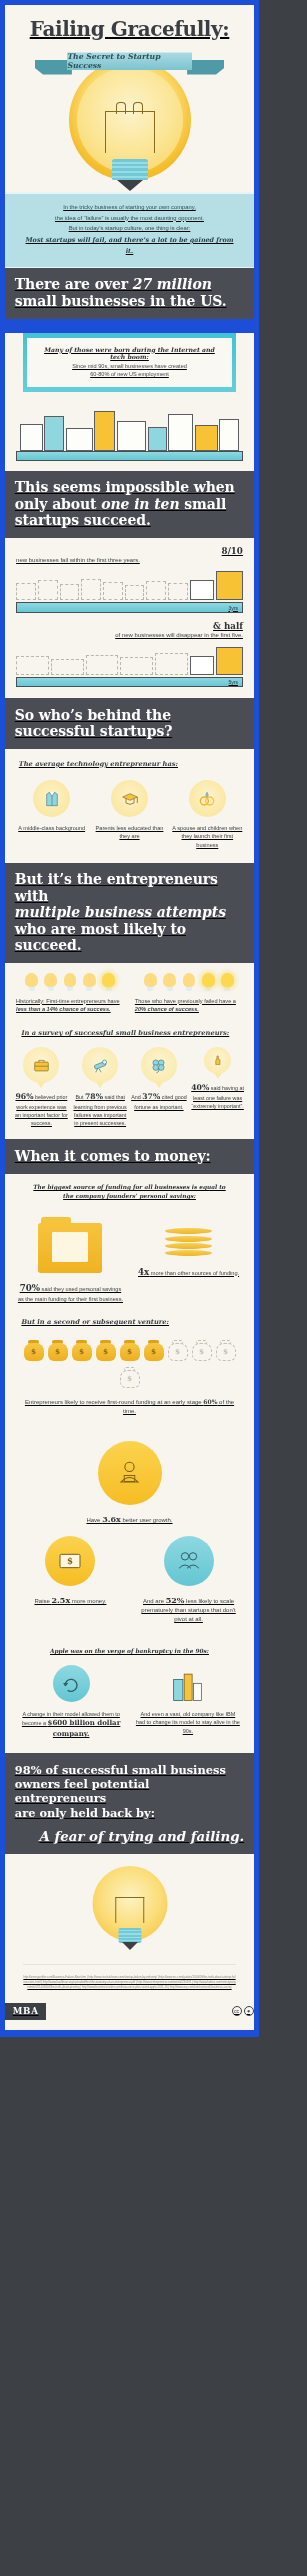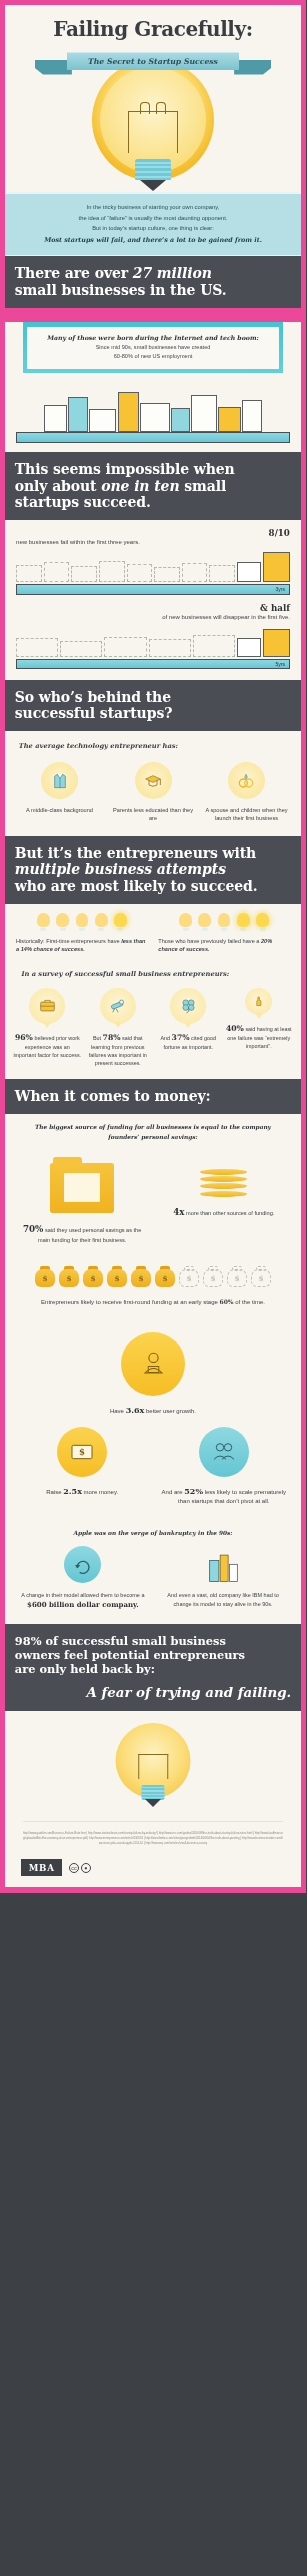--- a/index.html
+++ b/index.html
@@ -5,23 +5,24 @@
   * { box-sizing: border-box; margin: 0; padding: 0; }
 
   body {
     width: 307px;
     background: #3d4045;
     font-family: "Liberation Sans", sans-serif;
     -webkit-font-smoothing: antialiased;
   }
 
   .page {
-    width: 306px;
-    background: #ec4899;
+    width: 259px;
+    background: #1d4ed8;
     padding: 5.4px 5.4px 6.7px 5.4px;
+    text-decoration: underline;
   }
 
   
   .cream { background: #f7f5ee; }
 
   .headline {
     background: #4a4d53;
     color: #ffffff;
     font-family: "DejaVu Serif", serif;
     font-weight: bold;
@@ -347,21 +348,21 @@
   .foot-tip{
     position:absolute;left:50%;top:76px;transform:translateX(-50%);
     width:0;height:0;border-left:8.7px solid transparent;border-right:8.7px solid transparent;
     border-top:8px solid #3d4045;z-index:3;
   }
   .sources {
     padding: 9.4px 17.4px 8px 17.4px;
     font-size:2.8px; color:#8d8a80; line-height:1.75; text-align:center;
     word-break:break-all;
   }
-  .logobar { background:#f7f5ee; padding: 5.4px 0 10.7px 0; display:flex; align-items:center; justify-content:flex-start; gap:7px;margin-left:16px; }
+  .logobar { background:#f7f5ee; padding: 5.4px 0 10.7px 0; display:flex; align-items:center; justify-content:space-between; gap:7px; }
   .logo-mba {
     background:#3d4045;color:#fff;font-family:"DejaVu Serif",serif;font-weight:bold;
     font-size:8.7px;padding:3.3px 7.4px;letter-spacing:0.7px;
   }
   .logo-cc { display:flex; gap:2px; }
   .cc-dot{width:10px;height:10px;border-radius:50%;border:0.9px solid #3d4045;
           display:flex;align-items:center;justify-content:center;font-size:5.4px;color:#3d4045;}
   .divider-line{height:1.3px;background:#e6e3d9;}
 </style>
 </head>
@@ -655,20 +656,21 @@
           <div class="coin"></div>
           <div class="coin"></div>
           <div class="coin"></div>
         </div>
         <div class="cap body-sm" style="margin-top:9.4px;">
           <b class="stat-num">4x</b><span> more than other sources of funding.</span>
         </div>
       </div>
     </div>
 
+    <div class="sub-ital" style="padding:4px 16px 0 16px;">But in a second or subsequent venture:</div>
 
     <div class="bags">
       <div class="bag">
           <div class="tie"></div>
           <div class="body">$</div>
         </div>
       <div class="bag">
           <div class="tie"></div>
           <div class="body">$</div>
         </div>

